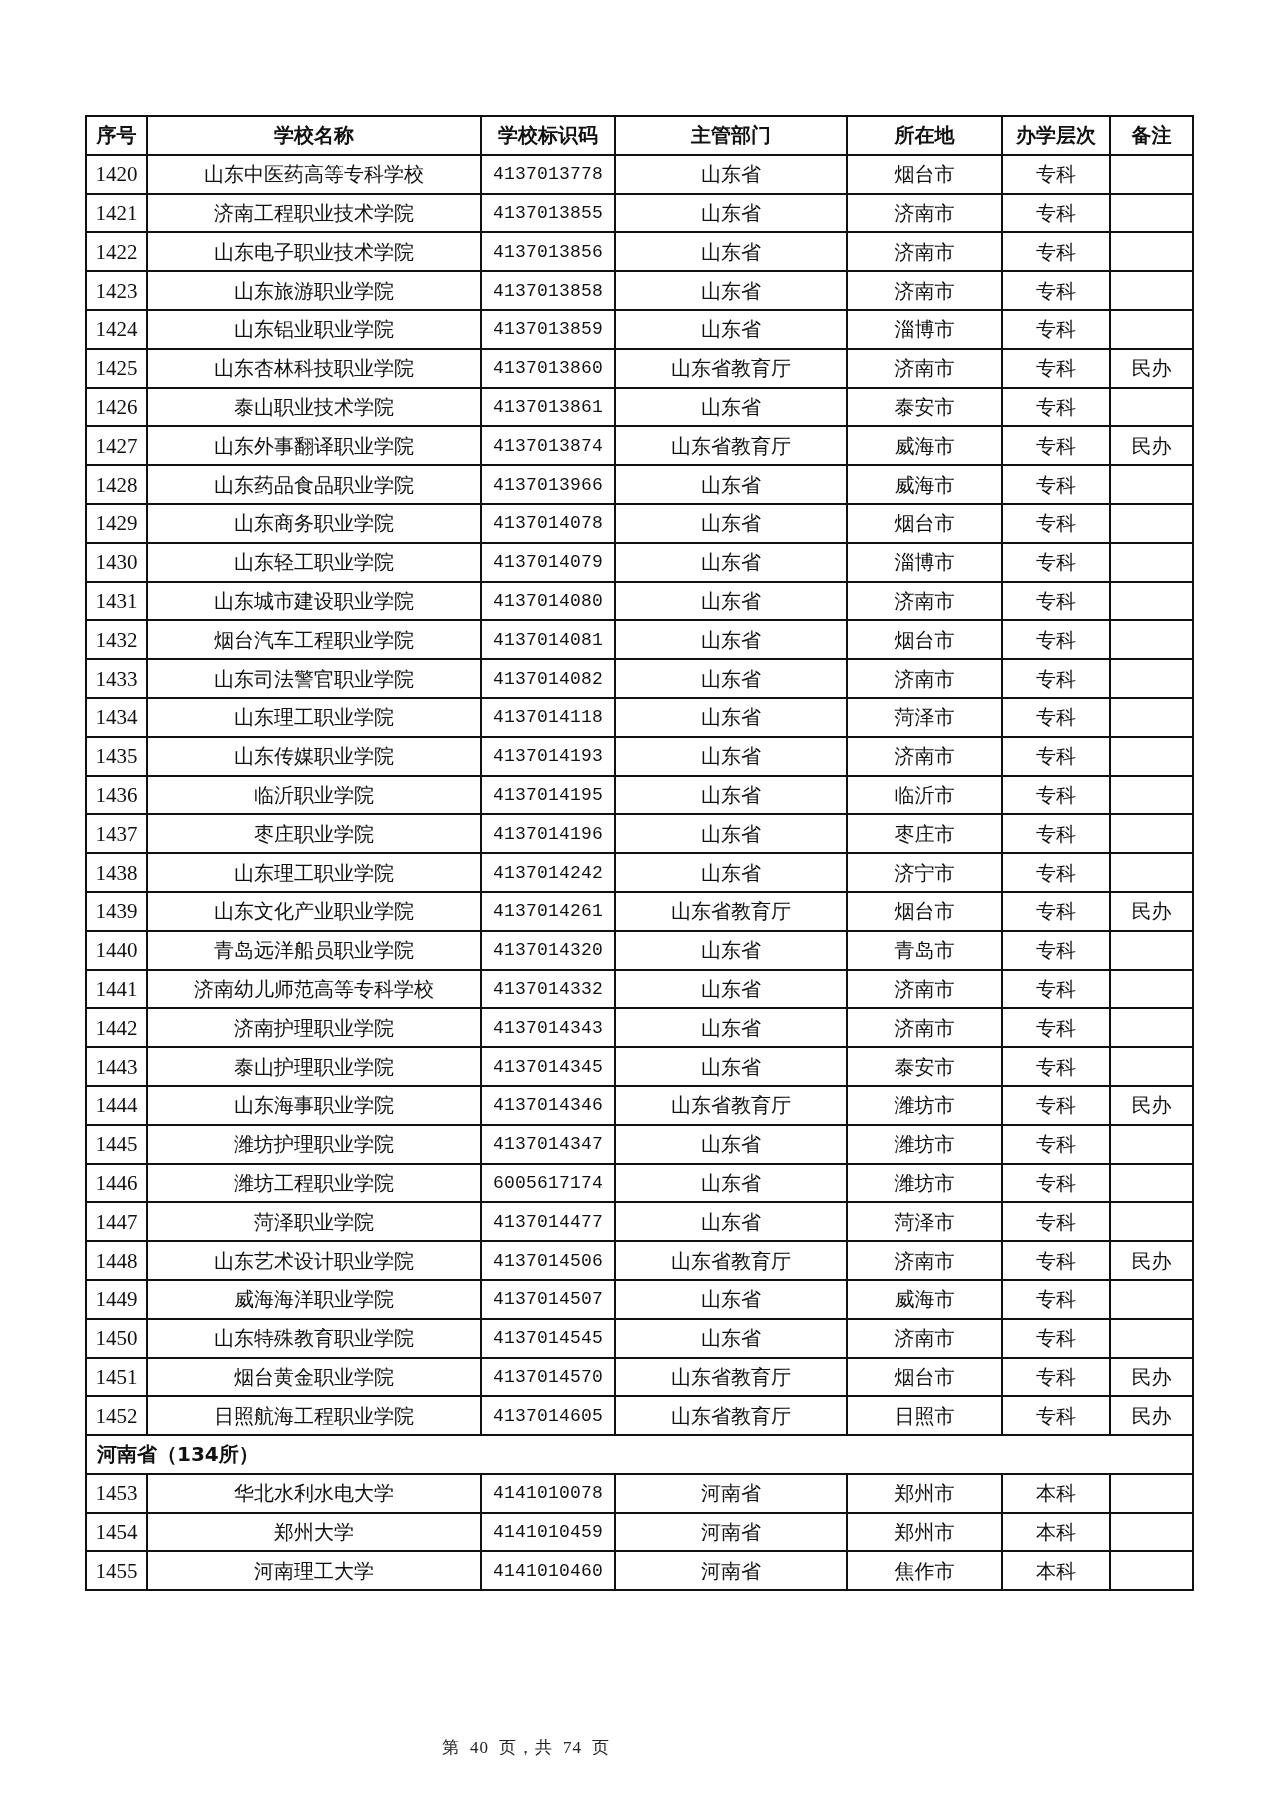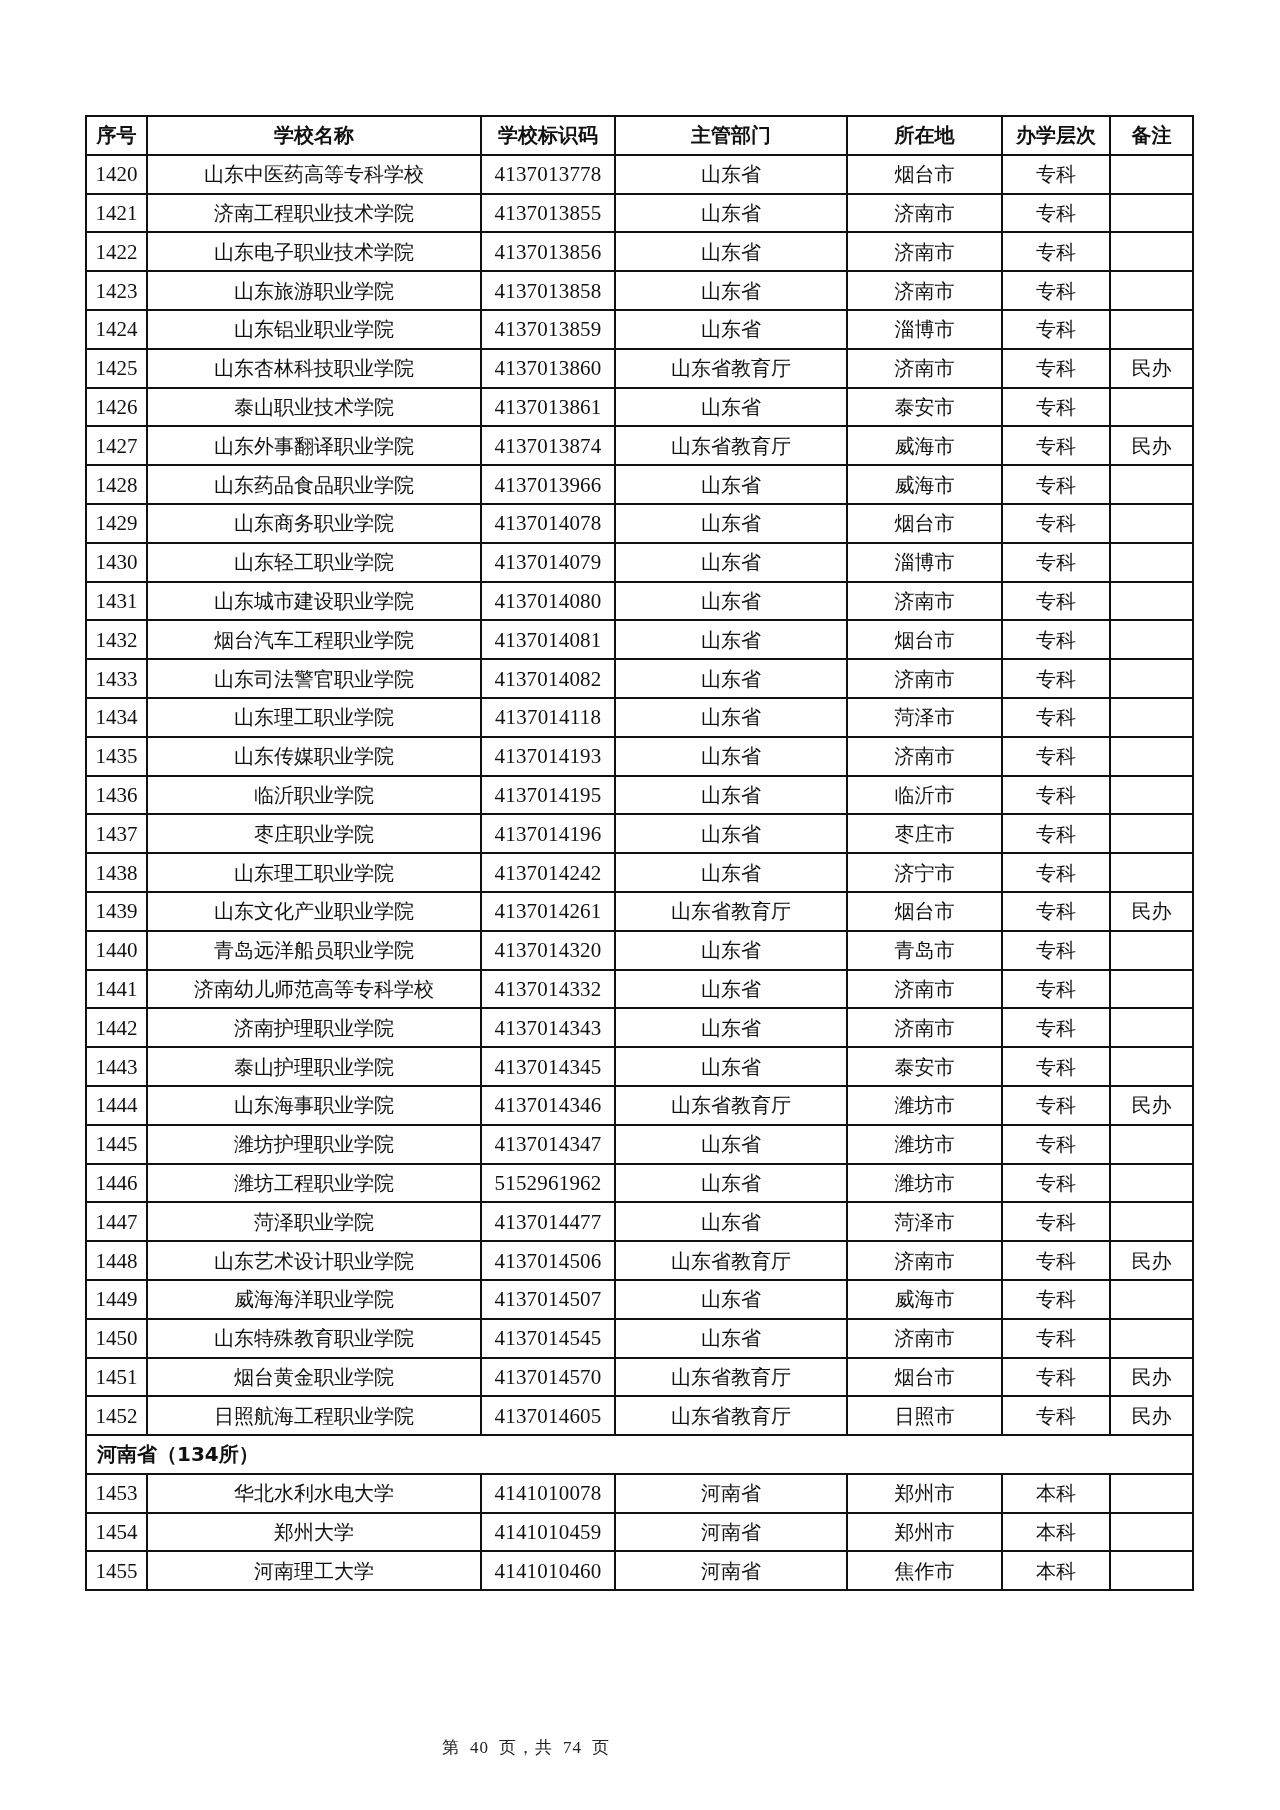--- a/index.html
+++ b/index.html
@@ -23,21 +23,21 @@
     white-space: nowrap;
     overflow: hidden;
     font-weight: normal;
   }
   .page-table th {
     font-family: "DejaVu Sans", "Liberation Sans", sans-serif;
     font-size: 20px;
     font-weight: bold;
   }
   .page-table td.num { font-family: "Liberation Serif", serif; font-size: 21px; }
-  .page-table td.code { font-family: Liberation Serif, serif; font-size: 21px; letter-spacing: 0.2px; }
+  .page-table td.code { font-family: Liberation Mono, monospace; font-size: 18px; letter-spacing: 0.2px; }
   .page-table tr.section td {
     text-align: left;
     padding-left: 10px;
     font-family: "DejaVu Sans", "Liberation Sans", sans-serif;
     font-weight: bold;
     font-size: 20px;
   }
   .footer {
     position: absolute; left: 0; width: 1052px; top: 1736px;
     text-align: center;
@@ -303,21 +303,21 @@
         <td>潍坊护理职业学院</td>
         <td class="code">4137014347</td>
         <td>山东省</td>
         <td>潍坊市</td>
         <td>专科</td>
         <td></td>
       </tr>
       <tr>
         <td class="num">1446</td>
         <td>潍坊工程职业学院</td>
-        <td class="code">5152961962</td>
+        <td class="code">6005617174</td>
         <td>山东省</td>
         <td>潍坊市</td>
         <td>专科</td>
         <td></td>
       </tr>
       <tr>
         <td class="num">1447</td>
         <td>菏泽职业学院</td>
         <td class="code">4137014477</td>
         <td>山东省</td>

